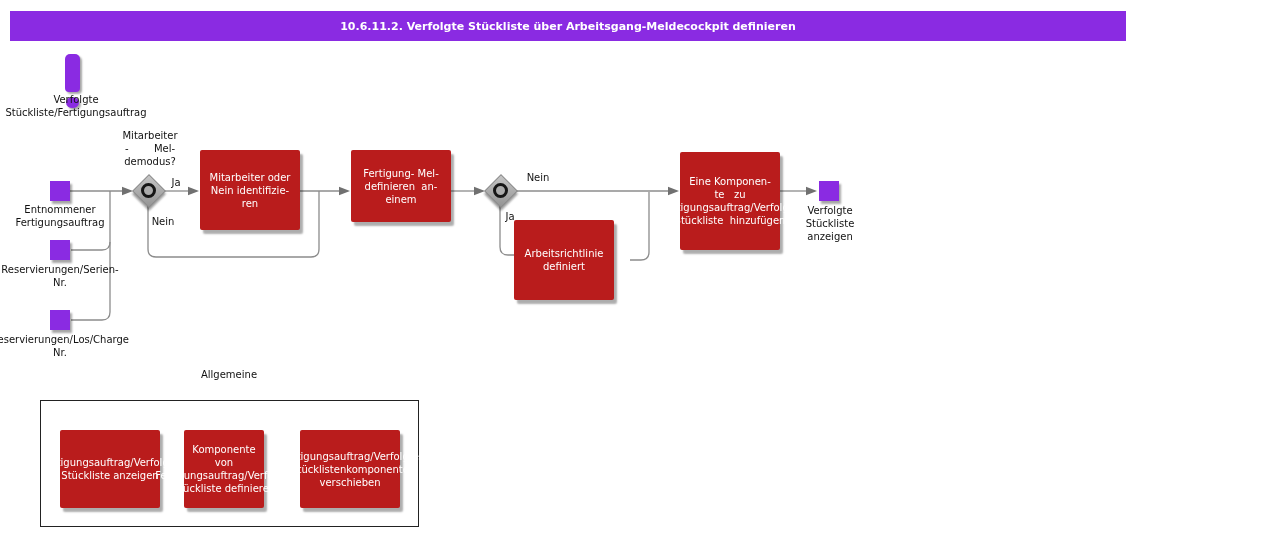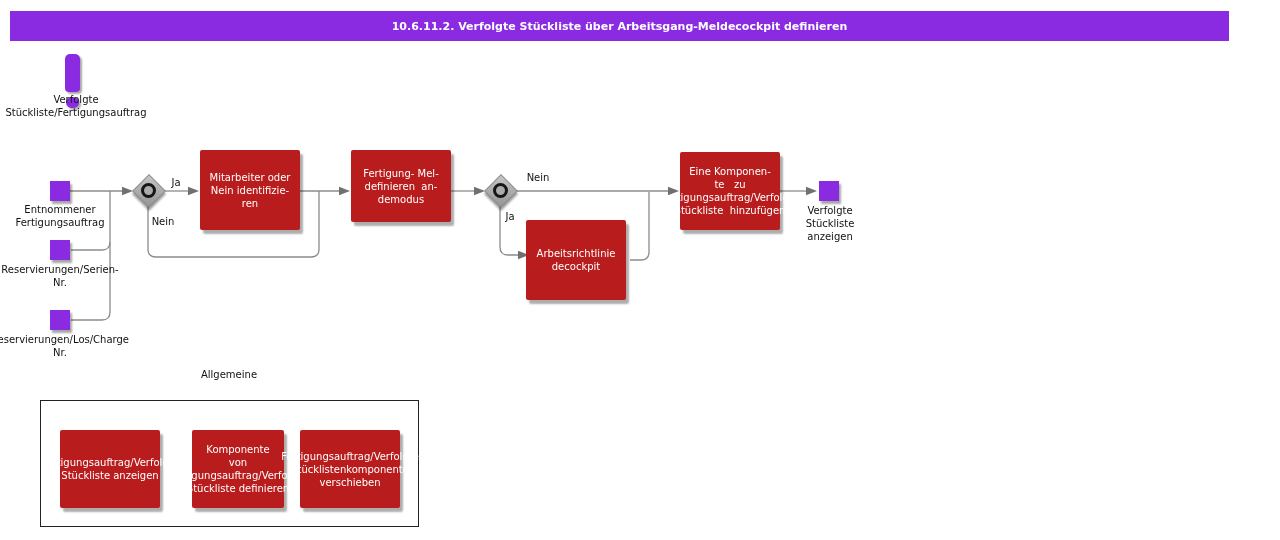--- a/index.html
+++ b/index.html
@@ -1,18 +1,18 @@
 <!DOCTYPE html>
 <html><head>
 <meta charset="utf-8">
 <style>
   html,body{margin:0;padding:0;background:#fff;overflow:hidden;}
   #stage{position:relative;width:1280px;height:540px;background:#fff;
          font-family:"DejaVu Sans",sans-serif;font-size:10px;line-height:13px;color:#111;}
-  .banner{position:absolute;left:10px;top:11px;width:1219px;height:30px;background:#8A2BE2;
+  .banner{position:absolute;left:10px;top:11px;width:1116px;height:30px;background:#8A2BE2;
           display:flex;align-items:center;justify-content:center;z-index:2;}
   .banner-t{color:#fff;font-weight:bold;font-size:11px;white-space:nowrap;}
   .wires{position:absolute;left:0;top:0;z-index:1;}
   .lbl{position:absolute;text-align:center;z-index:3;}
   .ln{white-space:pre;}
   .sq{position:absolute;width:20px;height:20px;background:#8A2BE2;z-index:2;
       box-shadow:2px 3px 2px rgba(0,0,0,0.35);}
   .task{position:absolute;background:#b91c1c;border-radius:2px;color:#fff;
         display:flex;flex-direction:column;align-items:center;justify-content:center;
         z-index:2;box-shadow:3px 4px 2px rgba(0,0,0,0.32);}
@@ -84,48 +84,53 @@
     <div class="ln">Reservierungen/Serien-</div>
     <div class="ln">Nr.</div>
   </div>
 
   <div class="sq" style="left:50px;top:310px"></div>
   <div class="lbl" style="left:-40px;top:333px;width:200px">
     <div class="ln">Reservierungen/Los/Charge</div>
     <div class="ln">Nr.</div>
   </div>
 
+  <div class="lbl" style="left:50px;top:129px;width:200px">
+    <div class="ln">Mitarbeiter</div>
+    <div class="ln">-        Mel-</div>
+    <div class="ln">demodus?</div>
+  </div>
   <div class="diamond" style="left:137px;top:179px"></div>
   <div class="gcirc" style="left:140.5px;top:183px"></div>
   <div class="lbl" style="left:162px;top:176px;width:28px">Ja</div>
   <div class="lbl" style="left:146px;top:215px;width:34px">Nein</div>
 
   <div class="task" style="left:200px;top:150px;width:100px;height:80px">
     <div class="tln">Mitarbeiter oder</div>
     <div class="tln">Nein identifizie-</div>
     <div class="tln">ren</div>
   </div>
 
   <div class="task" style="left:351px;top:150px;width:100px;height:72px">
     <div class="tln">Fertigung- Mel-</div>
     <div class="tln">definieren  an-</div>
-    <div class="tln">demodus</div>
+    <div class="tln">einem</div>
   </div>
 
   <div class="diamond" style="left:489px;top:179px"></div>
   <div class="gcirc" style="left:492.5px;top:183px"></div>
   <div class="lbl" style="left:518px;top:171px;width:40px">Nein</div>
   <div class="lbl" style="left:496px;top:210px;width:28px">Ja</div>
 
-  <div class="task" style="left:526px;top:220px;width:100px;height:80px">
+  <div class="task" style="left:514px;top:220px;width:100px;height:80px">
     <div class="tln">Arbeitsrichtlinie</div>
-    <div class="tln">decockpit</div>
+    <div class="tln">definiert</div>
   </div>
 
-  <div class="task" style="left:680px;top:152px;width:100px;height:78px">
+  <div class="task" style="left:680px;top:152px;width:100px;height:98px">
     <div class="tln">Eine Komponen-</div>
     <div class="tln">te   zu</div>
     <div class="tln">Fertigungsauftrag/Verfolgte</div>
     <div class="tln">Stückliste  hinzufügen</div>
   </div>
 
   <div class="sq" style="left:819px;top:181px"></div>
   <div class="lbl" style="left:730px;top:204px;width:200px">
     <div class="ln">Verfolgte</div>
     <div class="ln">Stückliste</div>
@@ -133,21 +138,21 @@
   </div>
 
   <div class="lbl" style="left:129px;top:368px;width:200px">Allgemeine</div>
   <div class="grect"></div>
 
   <div class="task" style="left:60px;top:430px;width:100px;height:78px">
     <div class="tln">Fertigungsauftrag/Verfolgte</div>
     <div class="tln">Stückliste anzeigen</div>
   </div>
 
-  <div class="task" style="left:192px;top:430px;width:92px;height:78px">
+  <div class="task" style="left:184px;top:430px;width:80px;height:78px">
     <div class="tln">Komponente</div>
     <div class="tln">von</div>
     <div class="tln">Fertigungsauftrag/Verfolgte</div>
     <div class="tln">Stückliste definieren</div>
   </div>
 
   <div class="task" style="left:300px;top:430px;width:100px;height:78px">
     <div class="tln">Fertigungsauftrag/Verfolgte</div>
     <div class="tln">Stücklistenkomponente</div>
     <div class="tln">verschieben</div>

